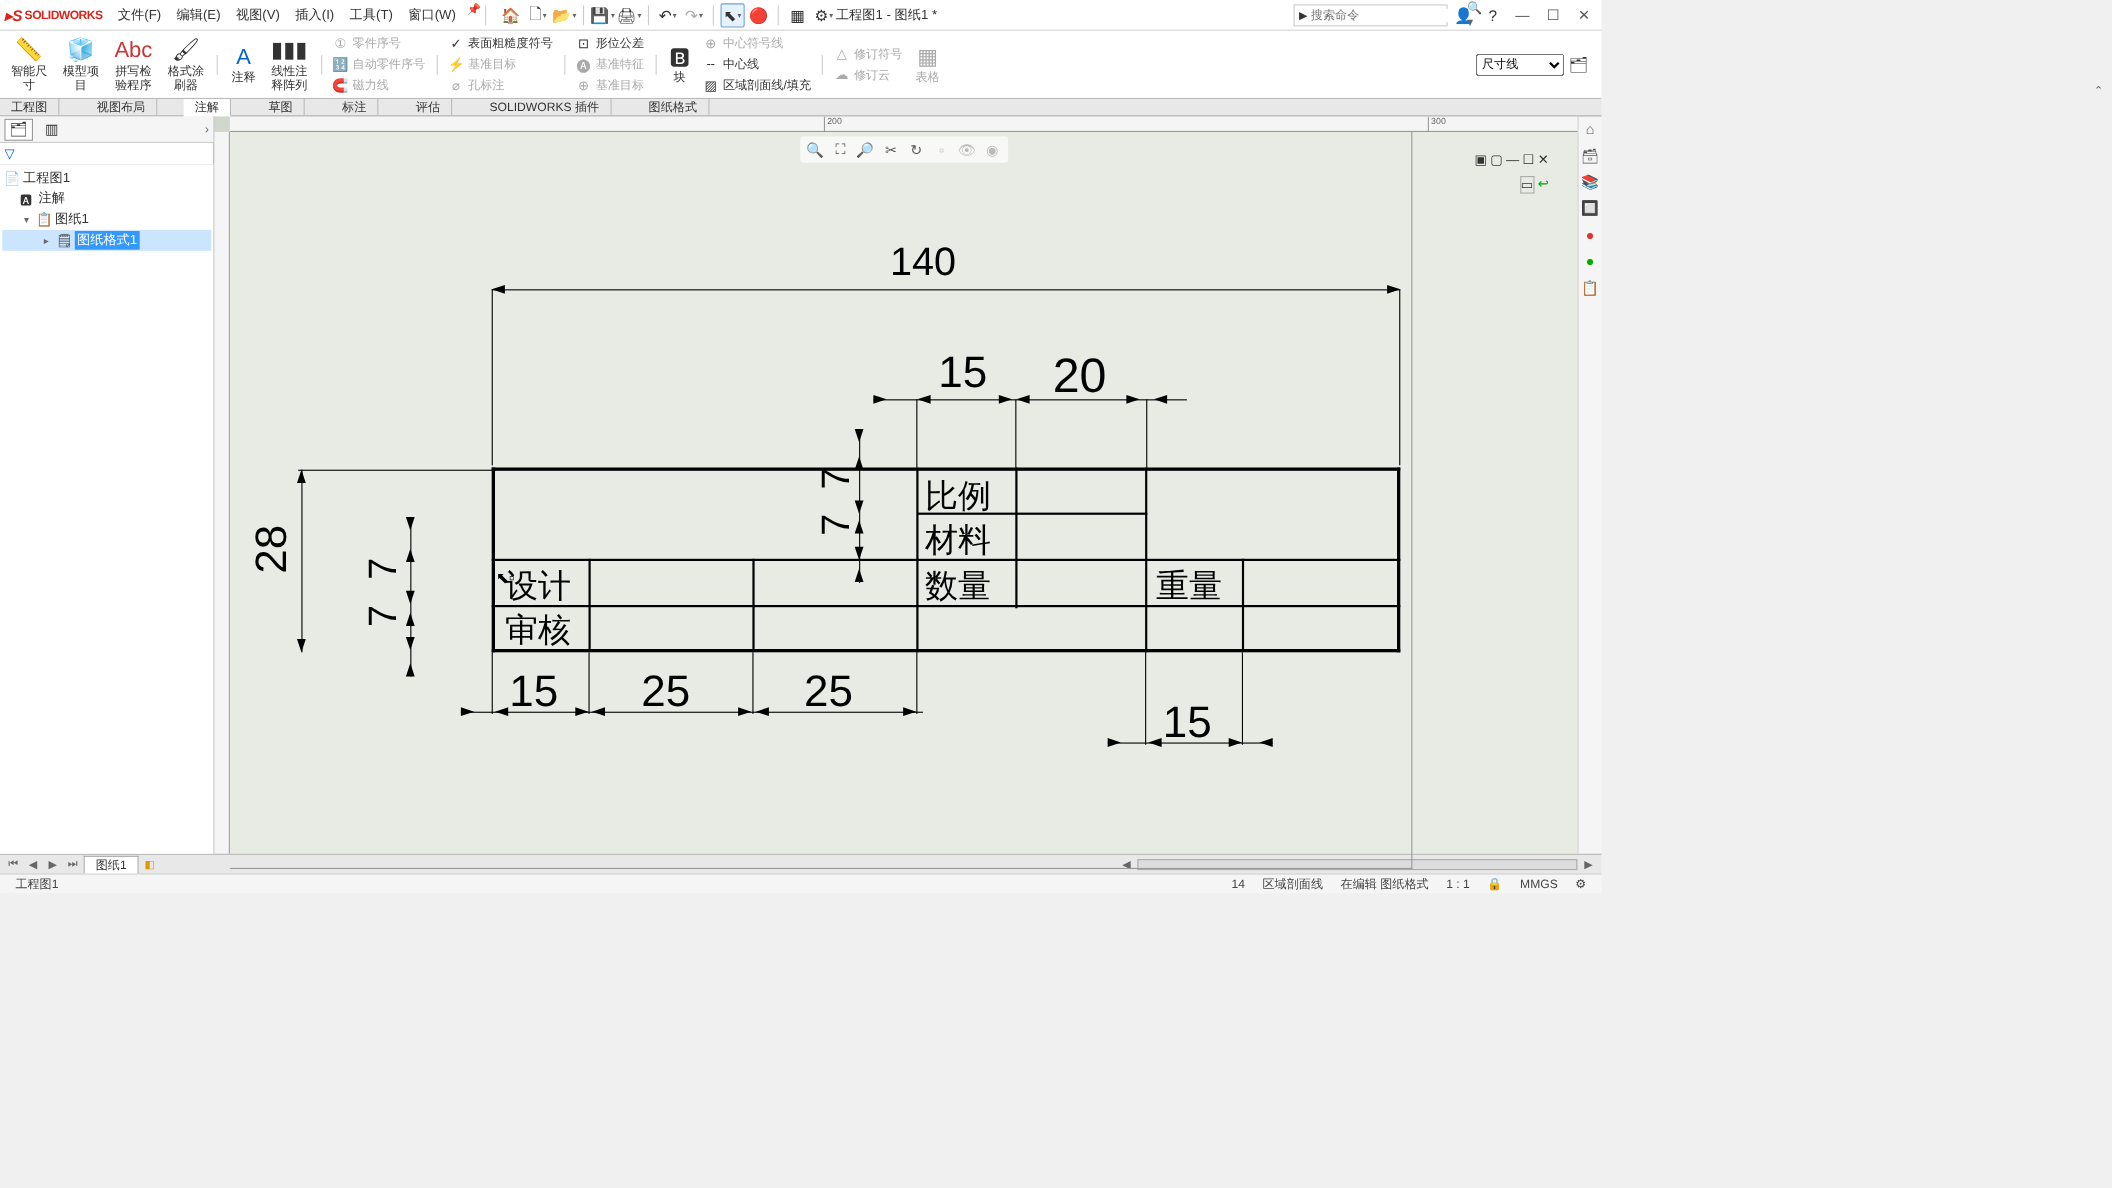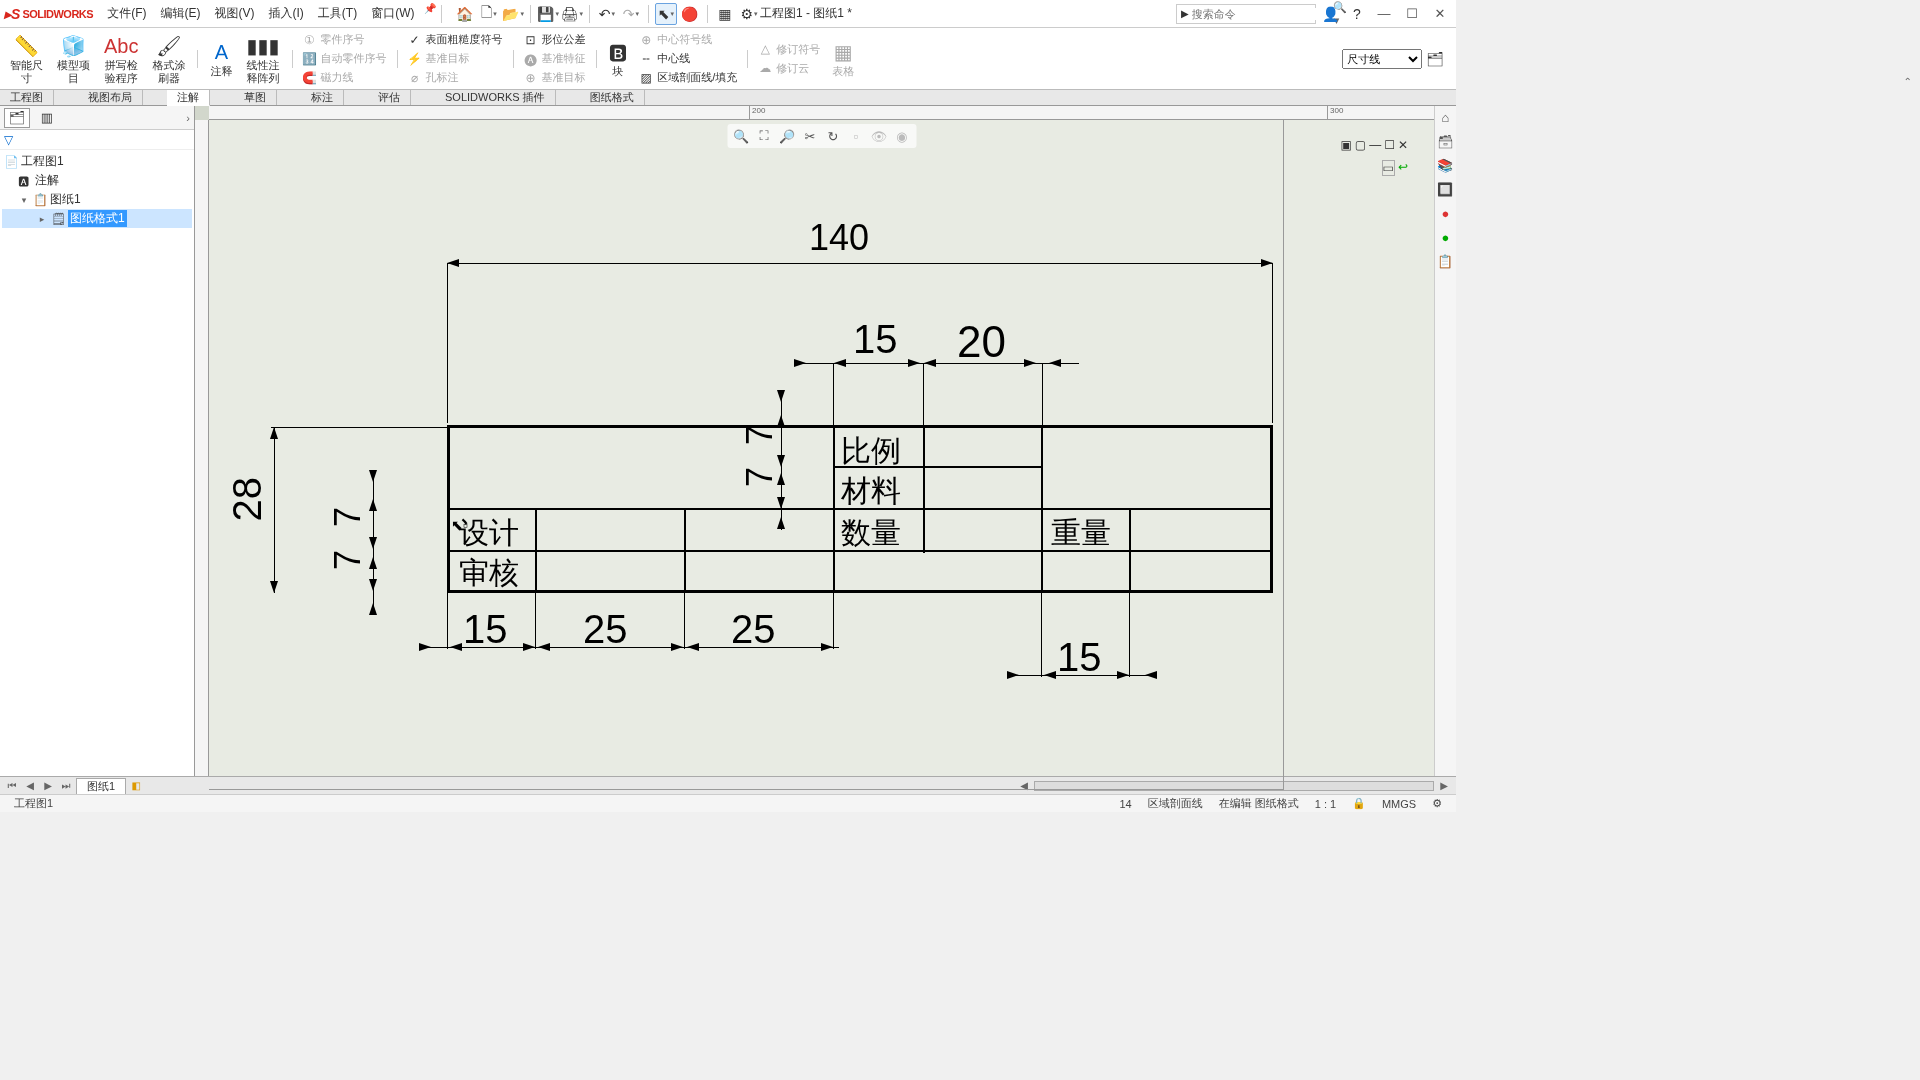--- a/index.html
+++ b/index.html
@@ -302,21 +302,21 @@
           <span class="tree-expand">▸</span>
           <span class="tree-icon">🗒</span>
           <span class="tree-label">图纸格式1</span>
         </div>
     </div>
   </div>
 
   <div class="canvas-wrap">
     <div class="ruler-h">
       <span class="tick" style="left:540px">200</span>
-      <span class="tick" style="left:1118px">300</span>
+      <span class="tick" style="left:1089px">300</span>
     </div>
     <div class="ruler-v"></div>
     <div class="canvas">
 
       <div class="viewctrl">
         <div class="vc">🔍</div>
         <div class="vc">⛶</div>
         <div class="vc">🔎</div>
         <div class="vc">✂</div>
         <div class="vc">↻</div>

